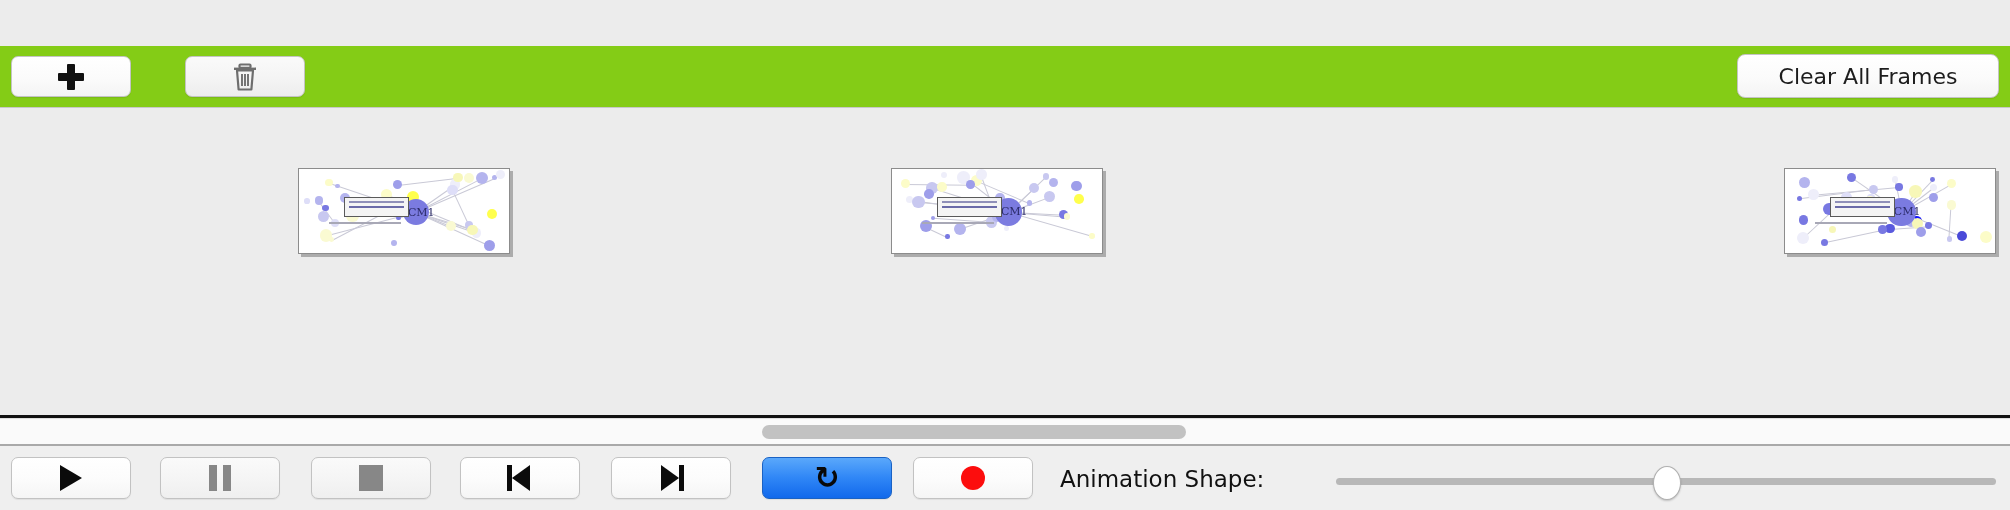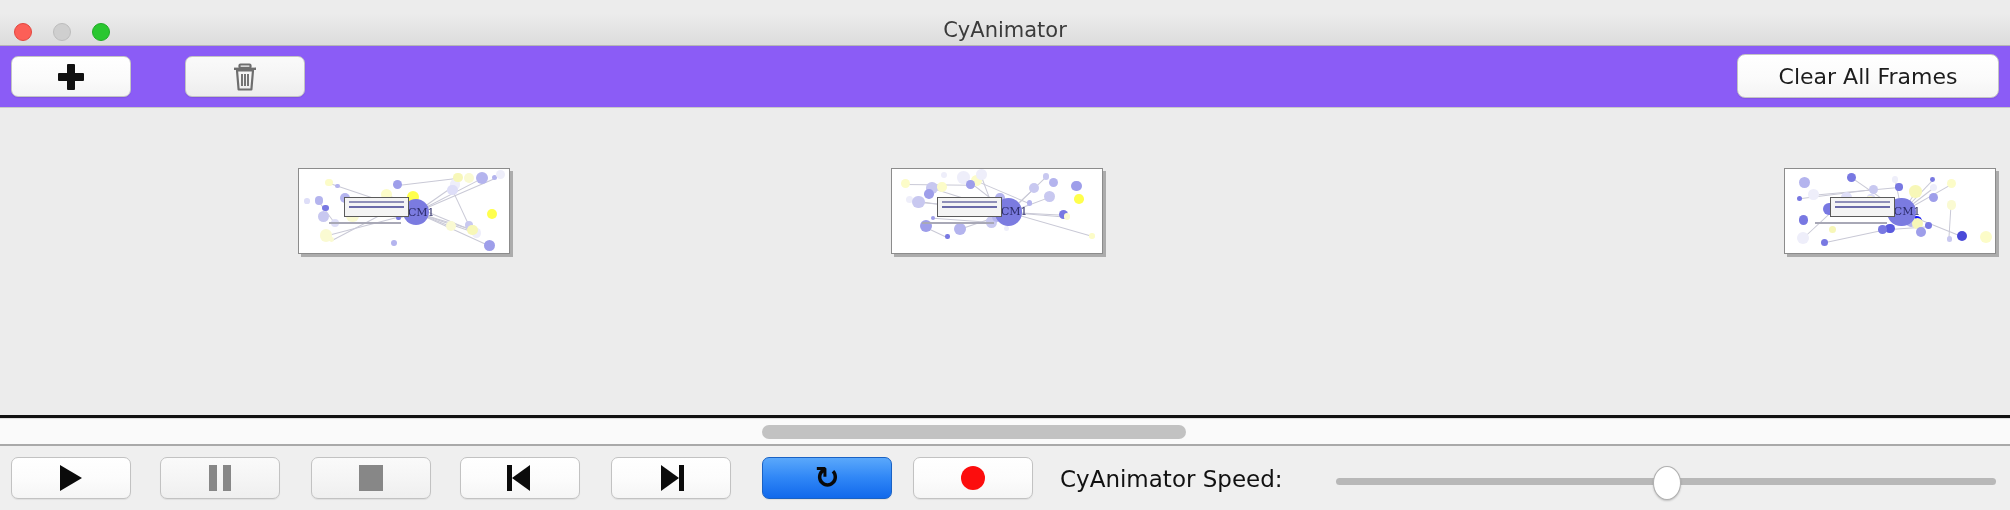--- a/index.html
+++ b/index.html
@@ -81,21 +81,21 @@
     text-align: center;
     font-size: 21px;
     color: #3b3b3b;
   }
 
   
   .toolbar {
     position: absolute;
     left: 0; top: 46px;
     width: 2010px; height: 62px;
-    background: #8b5cf6;
+    background: #84cc16;
     border-bottom: 1px solid #c8c8c8;
     box-sizing: border-box;
   }
   .btn {
     position: absolute;
     box-sizing: border-box;
     border: 1px solid #c4c4c4;
     border-radius: 7px;
     background: linear-gradient(to bottom, #ffffff 0%, #fbfbfb 55%, #f4f4f4 100%);
     box-shadow: 0 1px 1px rgba(0,0,0,0.08);
@@ -282,26 +282,20 @@
     border: 1px solid #b0b0b0;
     box-shadow: 0 1px 2px rgba(0,0,0,0.2);
   }
 </style>
 </head>
 <body>
 
 <div id="app">
 
 
-  <div class="titlebar">
-    <div class="traffic close"></div>
-    <div class="traffic min"></div>
-    <div class="traffic zoom"></div>
-    <div class="title-text">CyAnimator</div>
-  </div>
 
   <div class="toolbar">
     <div class="btn btn-add">
       <span class="plus-icon"></span>
     </div>
     <div class="btn btn-del muted">
       <svg width="28" height="30" viewBox="0 0 28 30">
         <rect x="8.5" y="2.5" width="11" height="3.4" rx="1" fill="none" stroke="#6e6e6e" stroke-width="2.2"></rect>
         <line x1="3" y1="6.8" x2="25" y2="6.8" stroke="#6e6e6e" stroke-width="2.4"></line>
         <path d="M6 8.5 L7.6 27.5 L20.4 27.5 L22 8.5 Z" fill="none" stroke="#6e6e6e" stroke-width="2.2" stroke-linejoin="round"></path>
@@ -540,19 +534,19 @@
     <div class="cbtn" style="left:611px; width:120px;">
         <span class="ic-next"></span>
       </div>
     <div class="cbtn active" style="left:762px; width:130px;">
         <span class="ic-loop">↻</span>
       </div>
     <div class="cbtn" style="left:913px; width:120px;">
         <span class="ic-record"></span>
       </div>
 
-    <div class="speed-label" style="left:1060px;">CyAnimator Speed:</div>
+    <div class="speed-label" style="left:1060px;">Animation Shape:</div>
     <div class="slider" style="left:1336px; width:660px;">
       <div class="slider-track" style="width:660px;"></div>
       <div class="slider-thumb" id="slider-thumb" style="left: 317px;"></div>
     </div>
   </div>
 </div>
 
 </body></html>

